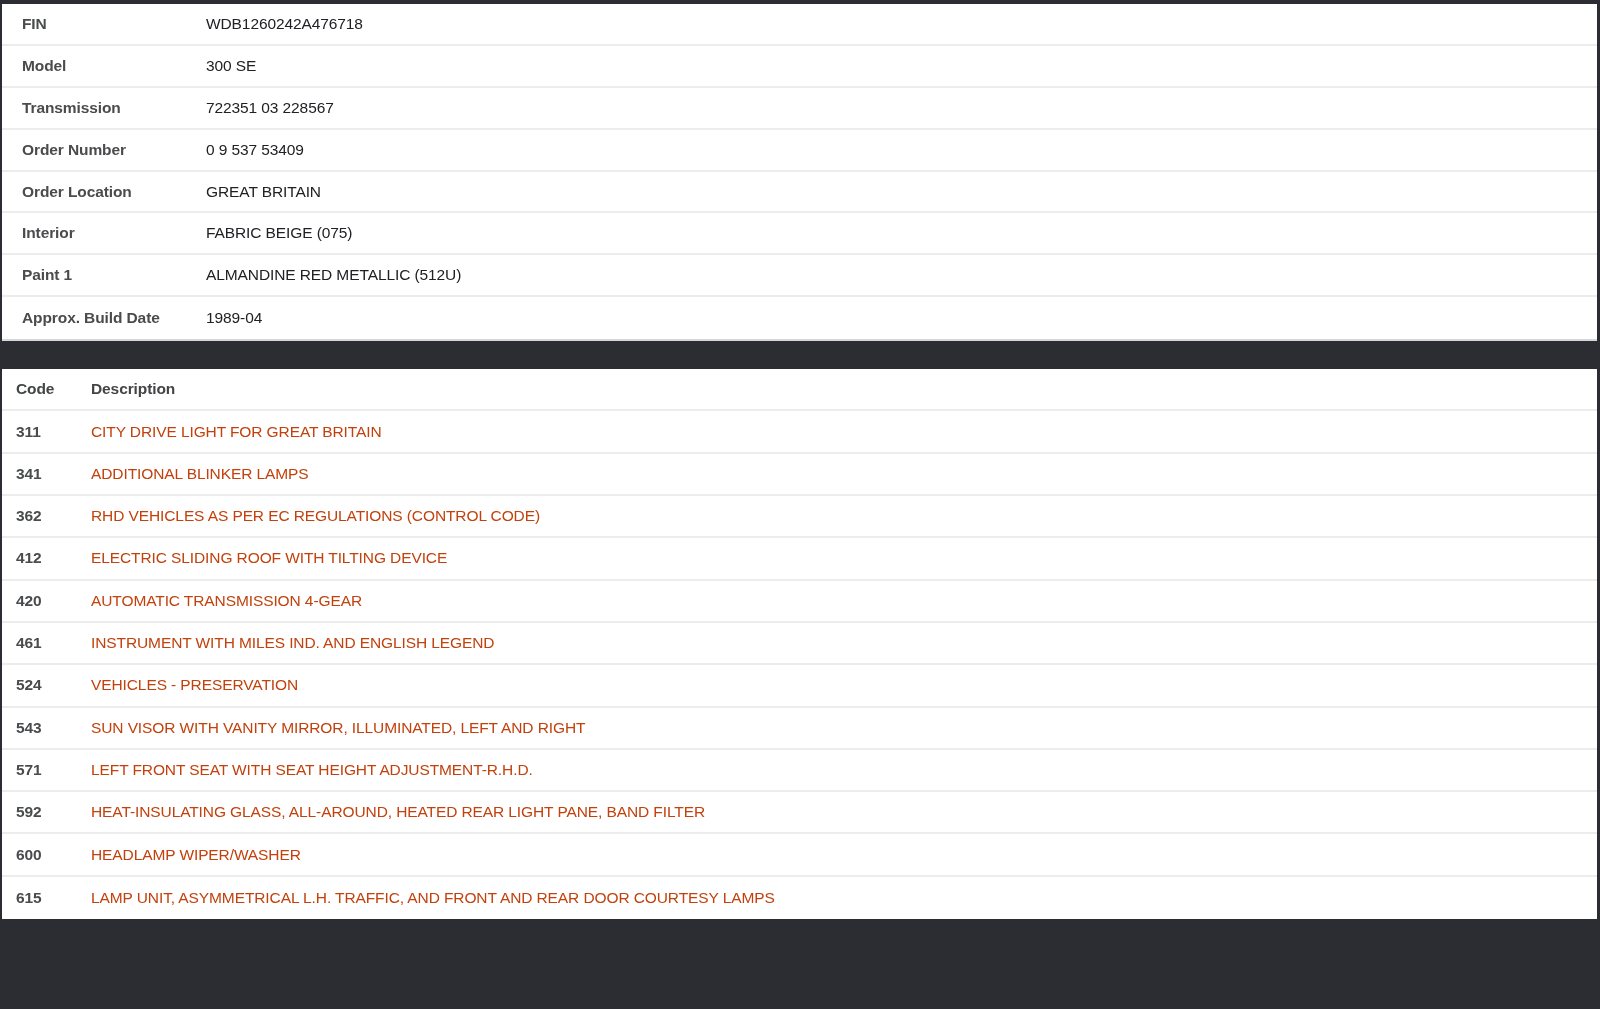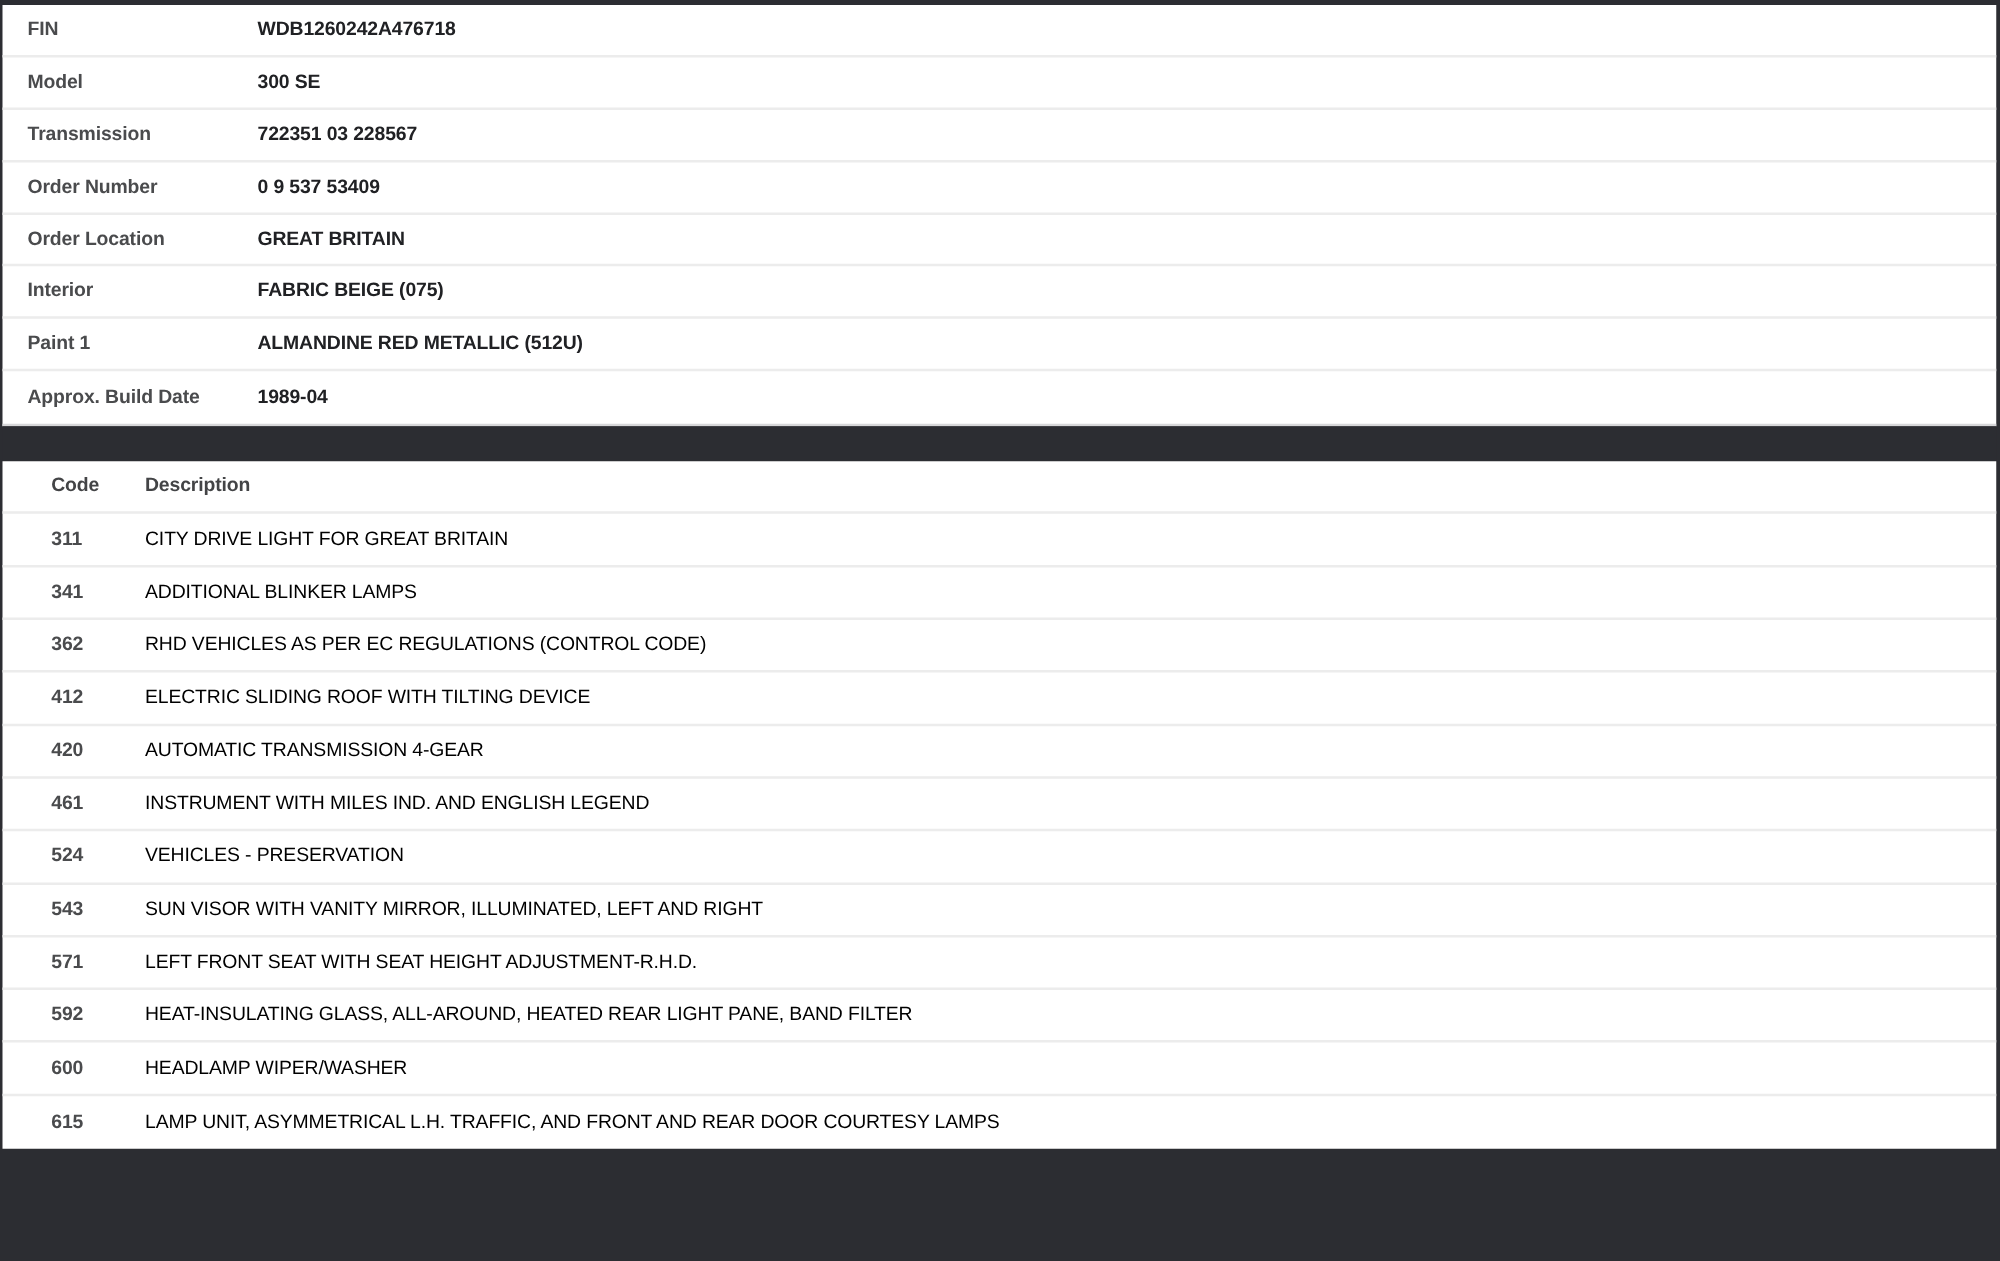--- a/index.html
+++ b/index.html
@@ -35,43 +35,43 @@
   .kv-row:last-child { border-bottom: none; border-radius: 10px; }
   .kv-label {
     width: 184px;
     flex: 0 0 184px;
     font-size: 15.5px;
     font-weight: 600;
     color: #4a4b4d;
   }
   .kv-value {
     font-size: 15.5px;
-    font-weight: 700;
+    font-weight: 400;
     color: #202124;
   }
   
   .opt-row {
     display: flex;
     align-items: center;
     height: 42.3px;
-    padding-left: 39px;
+    padding-left: 14px;
     border-bottom: 2px solid #ececec;
   }
   .opt-row:last-child { border-bottom: none; }
   .opt-code {
     width: 75px;
     flex: 0 0 75px;
     font-size: 15.5px;
     font-weight: 600;
     color: #4a4b4d;
   }
   .opt-desc {
     font-size: 15.5px;
     font-weight: 400;
-    color: #000000;
+    color: #c2410c;
   }
   .opt-row.header .opt-code,
   .opt-row.header .opt-desc {
     font-weight: 700;
     color: #434446;
   }
 </style>
 </head>
 <body>
 

